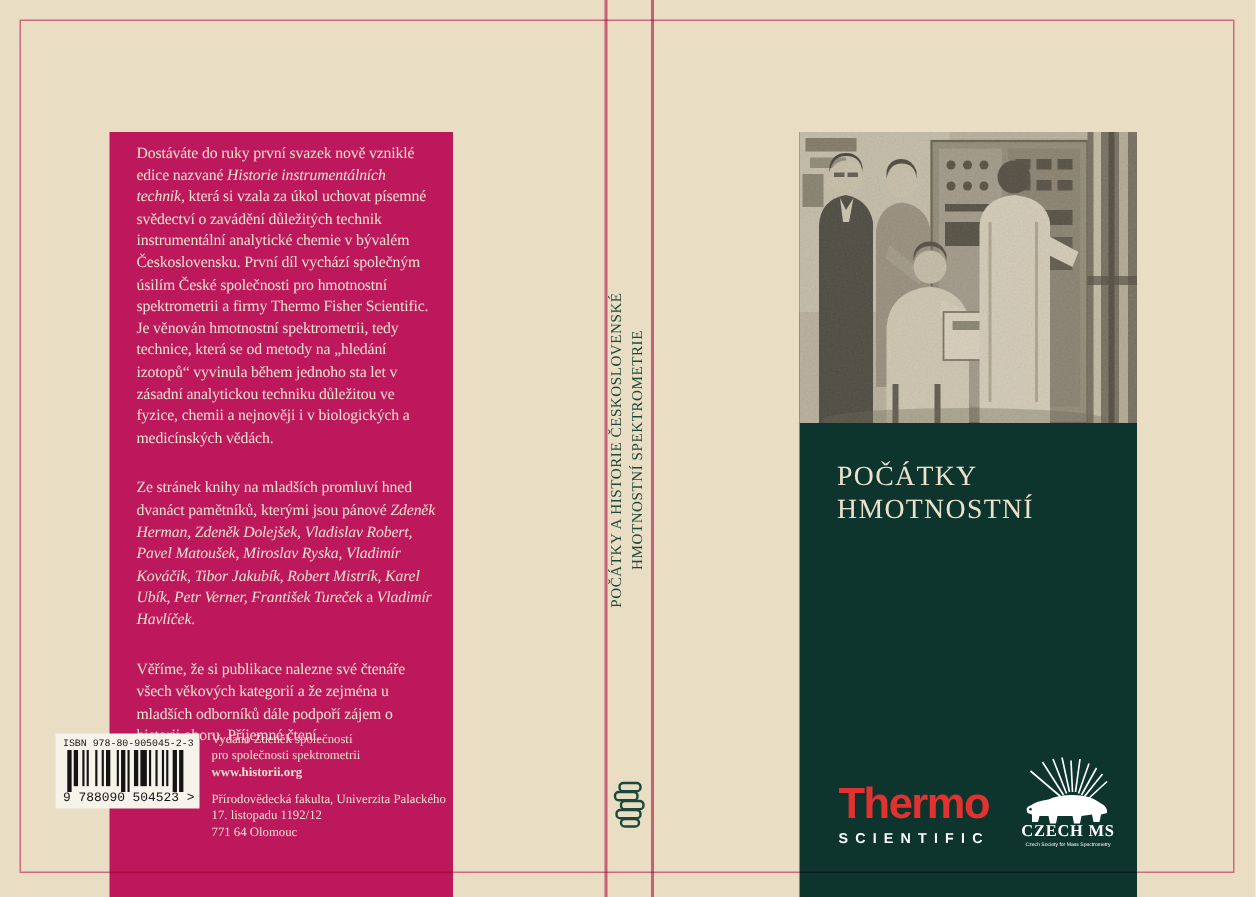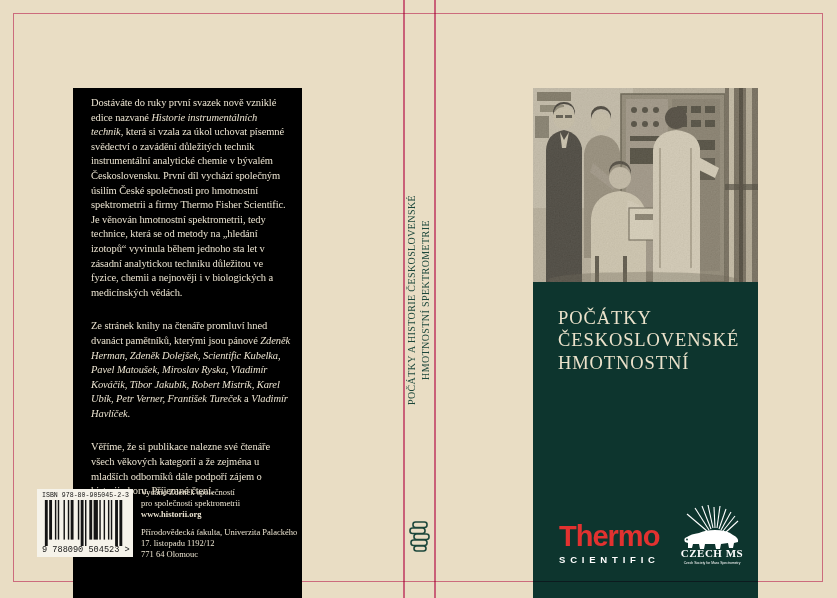--- a/index.html
+++ b/index.html
@@ -9,32 +9,32 @@
 
   
   .trim-rect { position:absolute; left:13px; top:13px; width:810px; height:569px;
     border:1.5px solid #e07ba2; mix-blend-mode:multiply; z-index:30; }
   .fold-line { position:absolute; top:0; width:2px; height:598px; background:#dc6f9c;
     mix-blend-mode:multiply; z-index:29; }
   .fold-left { left:403px; } .fold-right { left:434px; }
 
   
   .back-panel { position:absolute; left:73px; top:88px; width:229px; height:510px;
-    background:#000000; z-index:1; }
+    background:#be185d; z-index:1; }
   .back-text { position:absolute; left:18px; top:8px; width:200px;
     font-size:10.5px; line-height:14.6px; color:#eae2cf; letter-spacing:-0.1px; }
   .back-text p { margin-bottom:19px; }
   .back-text p:last-child { margin-bottom:0; }
   .publisher { position:absolute; left:68px; top:399px; font-size:8.5px; line-height:11px;
     color:#eae2cf; }
   .publisher .website { font-weight:bold; }
   .publisher .block2 { margin-top:7px; }
 
   
-  .barcode-box { position:absolute; left:37px; top:489px; width:96px; height:68px;
+  .barcode-box { position:absolute; left:37px; top:489px; width:96px; height:50px;
     background:#f6f3ea; z-index:5; padding:3px 5px 2px 5px; display:flex; flex-direction:column;
     font-family:"Liberation Mono", monospace; color:#141414; }
   .isbn-line { font-size:6.6px; letter-spacing:0px; text-align:center; white-space:nowrap; }
   .ean-svg { flex:1; width:100%; margin-top:1px; }
   .ean-digits { font-size:8.6px; text-align:center; white-space:nowrap; margin-top:-1px; }
 
   
   .spine-text { position:absolute; left:419px; top:300px; z-index:4;
     transform:translate(-50%,-50%) rotate(-90deg); transform-origin:center;
     text-align:center; white-space:nowrap; color:#1c473b;
@@ -55,21 +55,21 @@
   .ean-svg rect { fill:#141414; }
 </style>
 </head>
 <body>
 
 <div class="page">
 
   <div class="back-panel">
     <div class="back-text">
       <p><span>Dostáváte do ruky první svazek nově vzniklé edice nazvané </span><i>Historie instrumentálních technik</i><span>, která si vzala za úkol uchovat písemné svědectví o zavádění důležitých technik instrumentální analytické chemie v bývalém Československu. První díl vychází společným úsilím České společnosti pro hmotnostní spektrometrii a firmy Thermo Fisher Scientific. Je věnován hmotnostní spektrometrii, tedy technice, která se od metody na „hledání izotopů“ vyvinula během jednoho sta let v zásadní analytickou techniku důležitou ve fyzice, chemii a nejnověji i v biologických a medicínských vědách.</span></p>
-      <p><span>Ze stránek knihy na čtenáře promluví hned dvanáct pamětníků, kterými jsou pánové </span><i>Zdeněk Herman, Zdeněk Dolejšek, Scientific Kubelka, Pavel Matoušek, Miroslav Ryska, Vladimír Kováčik, Tibor Jakubík, Robert Mistrík, Karel Ubík, Petr Verner, František Tureček</i><span> a </span><i>Vladimír Havlíček</i><span>.</span></p>
+      <p><span>Ze stránek knihy na mladších promluví hned dvanáct pamětníků, kterými jsou pánové </span><i>Zdeněk Herman, Zdeněk Dolejšek, Vladislav Robert, Pavel Matoušek, Miroslav Ryska, Vladimír Kováčik, Tibor Jakubík, Robert Mistrík, Karel Ubík, Petr Verner, František Tureček</i><span> a </span><i>Vladimír Havlíček</i><span>.</span></p>
       <p><span>Věříme, že si publikace nalezne své čtenáře všech věkových kategorií a že zejména u mladších odborníků dále podpoří zájem o historii oboru. Příjemné čtení.</span></p>
     </div>
     <div class="publisher">
       <div>Vydáno Zdeněk společností</div>
       <div>pro společnosti spektrometrii</div>
       <div class="website">www.historii.org</div>
       <div class="block2">Přírodovědecká fakulta, Univerzita Palackého</div>
       <div>17. listopadu 1192/12</div>
       <div>771 64 Olomouc</div>
     </div>
@@ -188,21 +188,20 @@
       <path d="M127,60 L127,180 M158,60 L158,180" stroke="#aaa18b" stroke-width="2" fill="none"></path>
 
       <ellipse cx="110" cy="192" rx="95" ry="8" fill="#55503f" opacity="0.35"></ellipse>
 
       <rect x="0" y="0" width="225" height="194" fill="#9b8d6f" opacity="0.10"></rect>
       <rect x="0" y="0" width="225" height="194" filter="url(#grain)" opacity="0.5"></rect>
     </svg>
 
     <div class="front-title">
       <div>POČÁTKY</div>
-      <div>ČESKOSLOVENSKÉ</div>
       <div>HMOTNOSTNÍ</div>
     </div>
 
     <div class="thermo">
       <div class="thermo-name">Thermo</div>
       <div class="thermo-sub">SCIENTIFIC</div>
     </div>
 
     <svg class="czechms" viewBox="0 0 82 66">
 

